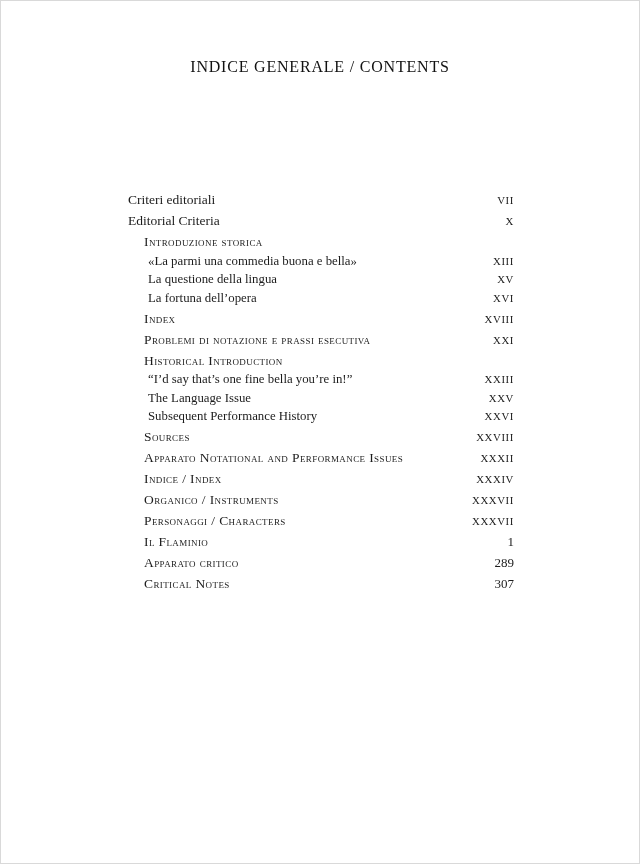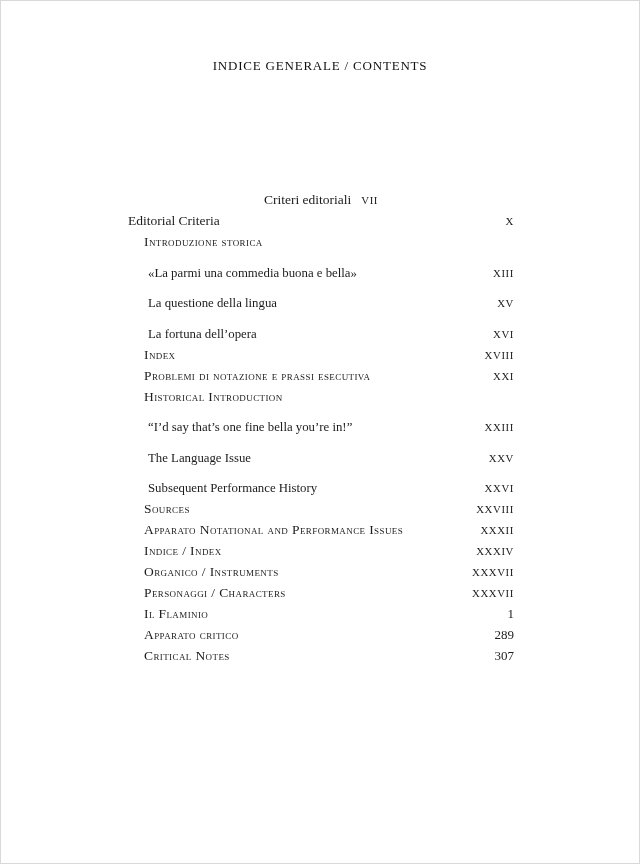--- a/index.html
+++ b/index.html
@@ -18,21 +18,21 @@
     color: #1c1c1c;
     overflow: hidden;
   }
   .title {
     position: absolute;
     top: 57px;
     left: 0;
     width: 100%;
     margin: 0;
     text-align: center;
-    font-size: 13px;
+    font-size: 16px;
     font-weight: normal;
     letter-spacing: 0.8px;
     color: #111111;
   }
   .toc {
     position: absolute;
     top: 192px;
     left: 127px;
     width: 386px;
     font-size: 13.5px;
@@ -42,24 +42,23 @@
     justify-content: space-between;
     align-items: baseline;
     line-height: 14.5px;
   }
   .toc-row.main-caps,
   .toc-row.main-plain {
     margin-top: 6.5px;
   }
   .toc-row:first-child {
     margin-top: 0;
-    justify-content: center;
   }
   .toc-row.sub {
-    margin-top: 16px;
+    margin-top: 4px;
     padding-left: 20px;
   }
   .main-caps .toc-label {
     font-variant: small-caps;
     letter-spacing: 0.4px;
     margin-left: 16px;
   }
   .sub .toc-label {
     font-size: 12.8px;
   }

